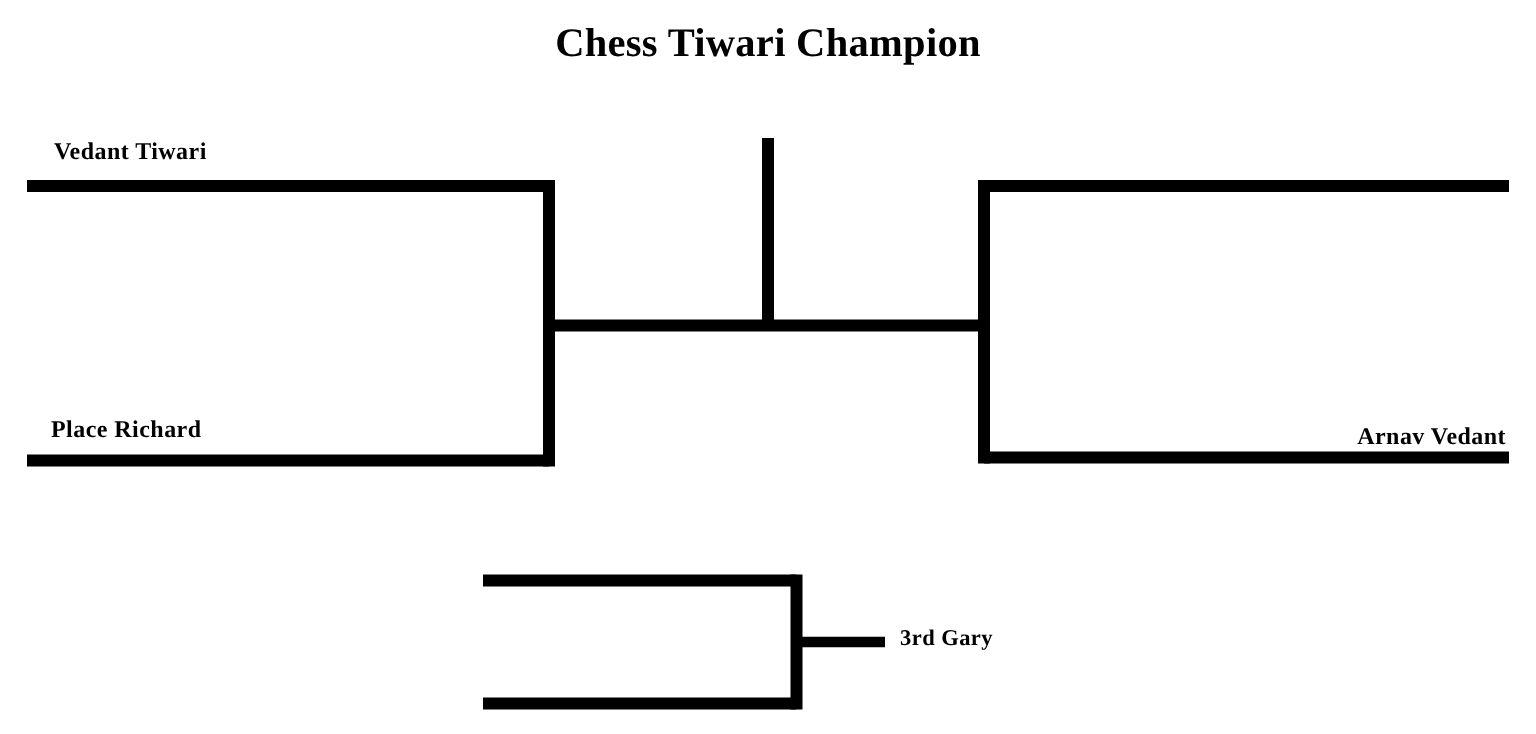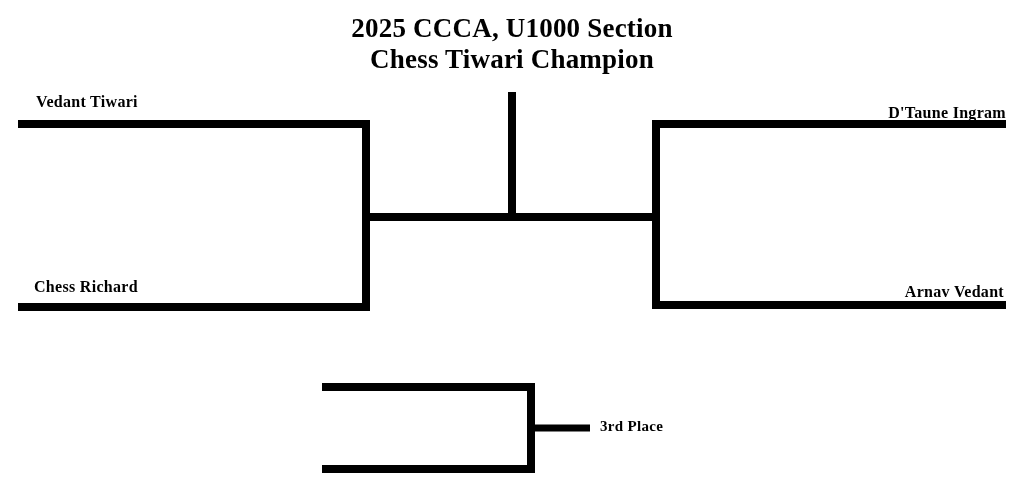--- a/index.html
+++ b/index.html
@@ -107,27 +107,25 @@
 
       <line x1="322" y1="469" x2="531" y2="469"></line>
 
       <line x1="531" y1="383" x2="531" y2="473"></line>
 
       <line x1="531" y1="428" x2="590" y2="428" stroke-width="7"></line>
     </g>
   </svg>
 
   <div class="title-block">
-    <span class="title-line">2025 CCCA, U1000 Section</span>
     <span class="title-line">Chess Tiwari Champion</span>
   </div>
 
   <div class="seed-label seed-left" id="label-vedant-tiwari">Vedant Tiwari</div>
 
-  <div class="seed-label seed-left" id="label-gary-richard">Chess Richard</div>
+  <div class="seed-label seed-left" id="label-gary-richard">Place Richard</div>
 
-  <div class="seed-label seed-right" id="label-dtaune-ingram">D'Taune Ingram</div>
 
   <div class="seed-label seed-right" id="label-arnav-sharma">Arnav Vedant</div>
 
-  <div class="seed-label seed-left" id="label-third-place">3rd Place</div>
+  <div class="seed-label seed-left" id="label-third-place">3rd Gary</div>
 
 </div>
 
 </body></html>

